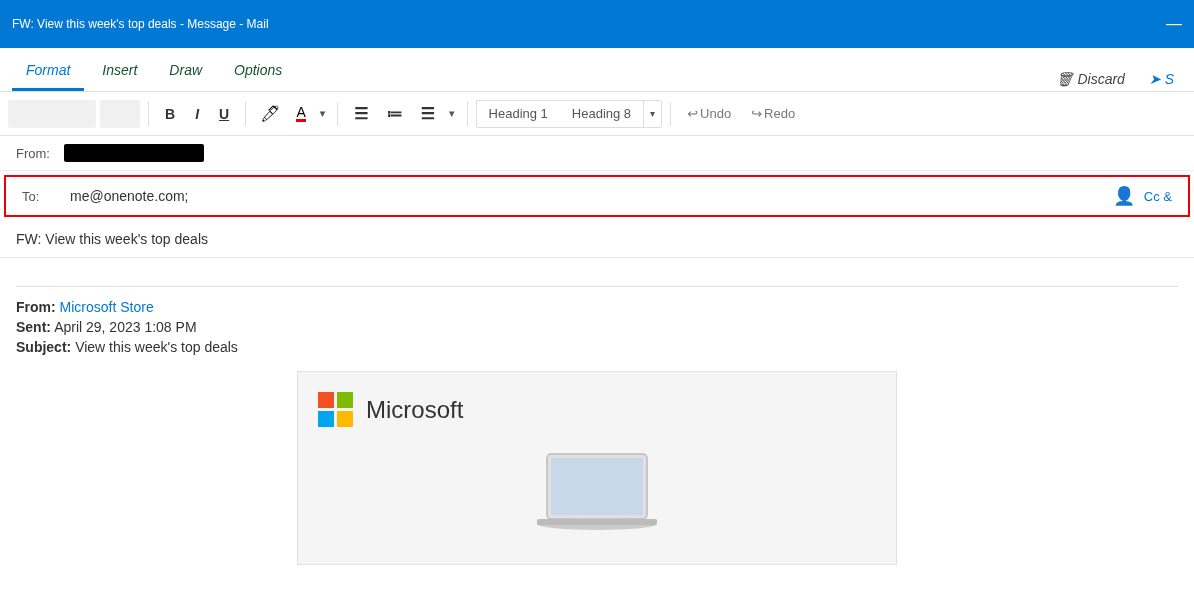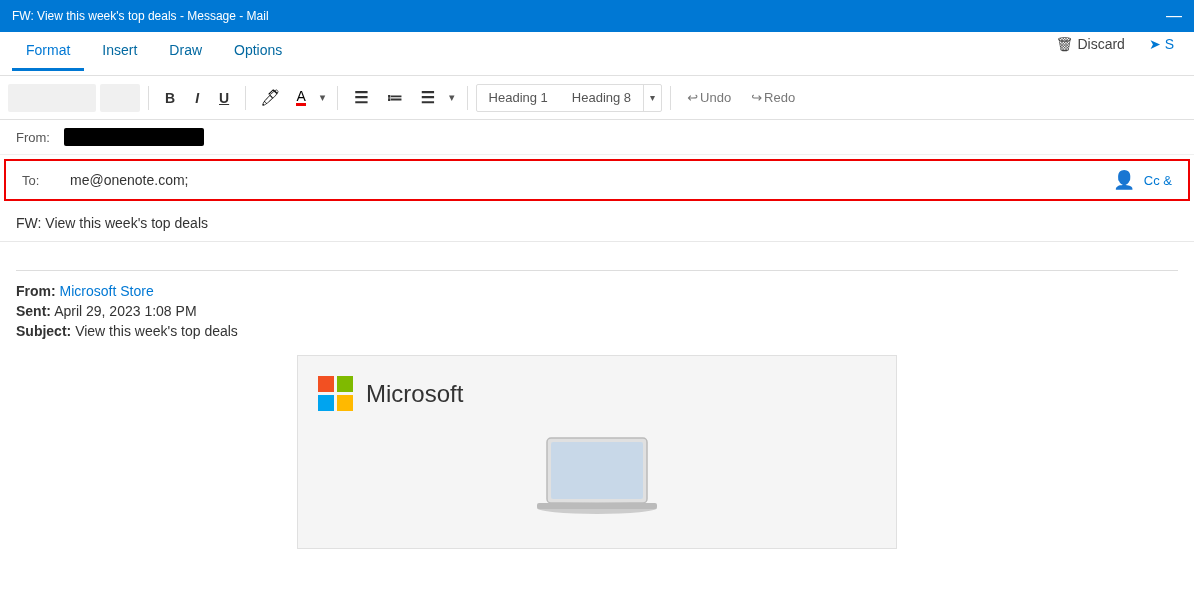--- a/index.html
+++ b/index.html
@@ -2,46 +2,47 @@
 <html><head>
   <meta charset="utf-8">
   <style>
     * { margin: 0; padding: 0; box-sizing: border-box; }
     body { font-family: 'Segoe UI', Arial, sans-serif; font-size: 14px; background: #fff; width: 1194px; height: 593px; overflow: hidden; }
 
     
     .title-bar {
       background: #0078d4;
       color: #fff;
-      height: 32px;
+      height: 48px;
       display: flex;
       align-items: center;
       justify-content: space-between;
       padding: 0 12px;
       font-size: 12px;
     }
     .title-bar-title { flex: 1; }
     .title-bar-close { cursor: pointer; font-size: 16px; }
 
     
     .nav-tabs {
       display: flex;
-      align-items: flex-start;
+      align-items: flex-end;
       background: #fff;
       border-bottom: 1px solid #e0e0e0;
       padding: 0 12px;
       height: 44px;
       justify-content: space-between;
+      font-style: italic;
     }
     .nav-tabs-left { display: flex; align-items: center; gap: 4px; }
     .tab {
       padding: 10px 14px;
       cursor: pointer;
       font-size: 14px;
-      color: #0369a1;
+      color: #14532d;
       border-bottom: 3px solid transparent;
     }
     .tab.active {
       color: #0078d4;
       border-bottom: 3px solid #0078d4;
       font-weight: 500;
     }
     .nav-tabs-right { display: flex; align-items: center; gap: 8px; }
     .discard-btn {
       display: flex; align-items: center; gap: 4px;

